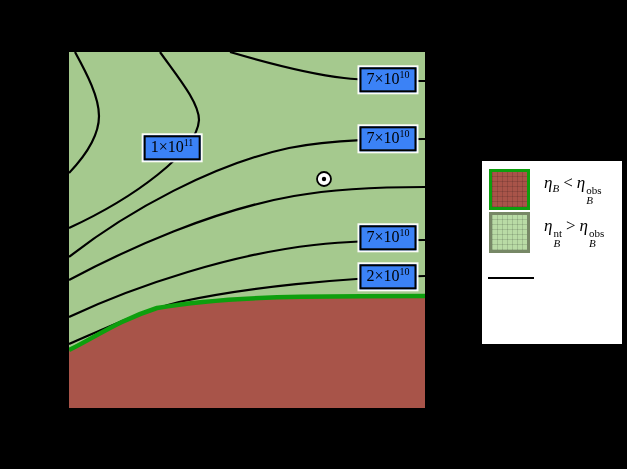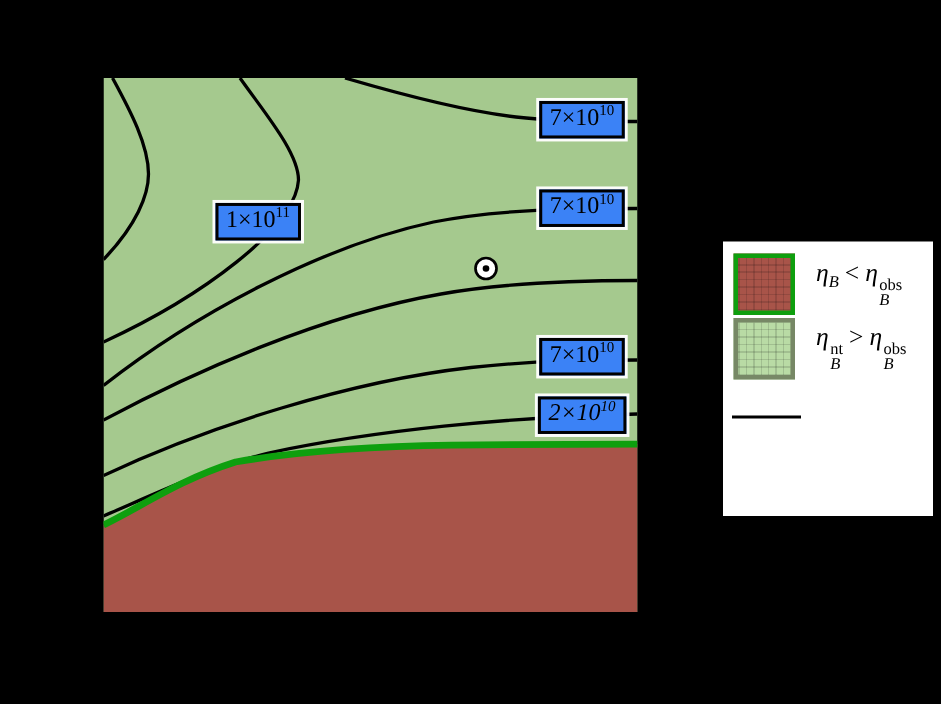--- a/index.html
+++ b/index.html
@@ -61,21 +61,21 @@
         <circle cx="255" cy="127" r="7" fill="#fff" stroke="#000" stroke-width="1.8"></circle>
         <circle cx="255" cy="127" r="2.2" fill="#000"></circle>
       </g>
     </svg>
   </div>
 
   <div class="clabel" style="left:172px;top:135px;margin-top:13px;"><span>1×10</span><sup>11</sup></div>
   <div class="clabel" style="left:388px;top:80px;"><span>7×10</span><sup>10</sup></div>
   <div class="clabel" style="left:388px;top:139px;"><span>7×10</span><sup>10</sup></div>
   <div class="clabel" style="left:388px;top:238px;"><span>7×10</span><sup>10</sup></div>
-  <div class="clabel" style="left:388px;top:277px;font-style:italic;"><span>2×10</span><sup>10</sup></div>
+  <div class="clabel" style="left:388px;top:277px;"><span>2×10</span><sup>10</sup></div>
 
   <div id="legend">
     <div id="patch-red" class="patch patch-hatch"></div>
     <div id="patch-green" class="patch patch-hatch"></div>
 
     <div class="leg-text leg-row1">
       <span class="it">η</span><span class="plainsub">B</span><span class="op">&lt;</span><span class="it">η</span><span class="stack">
           <span class="s-sup">obs</span>
           <span class="s-sub">B</span>
         </span>

